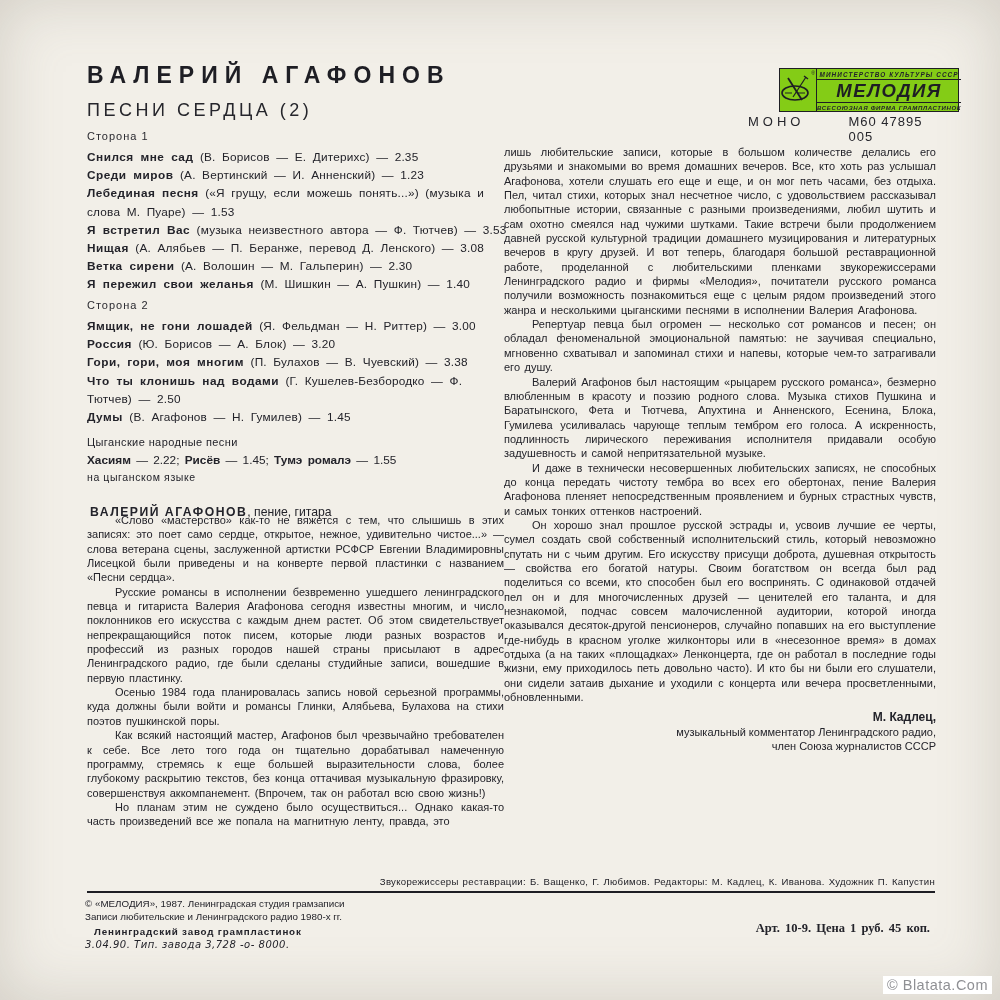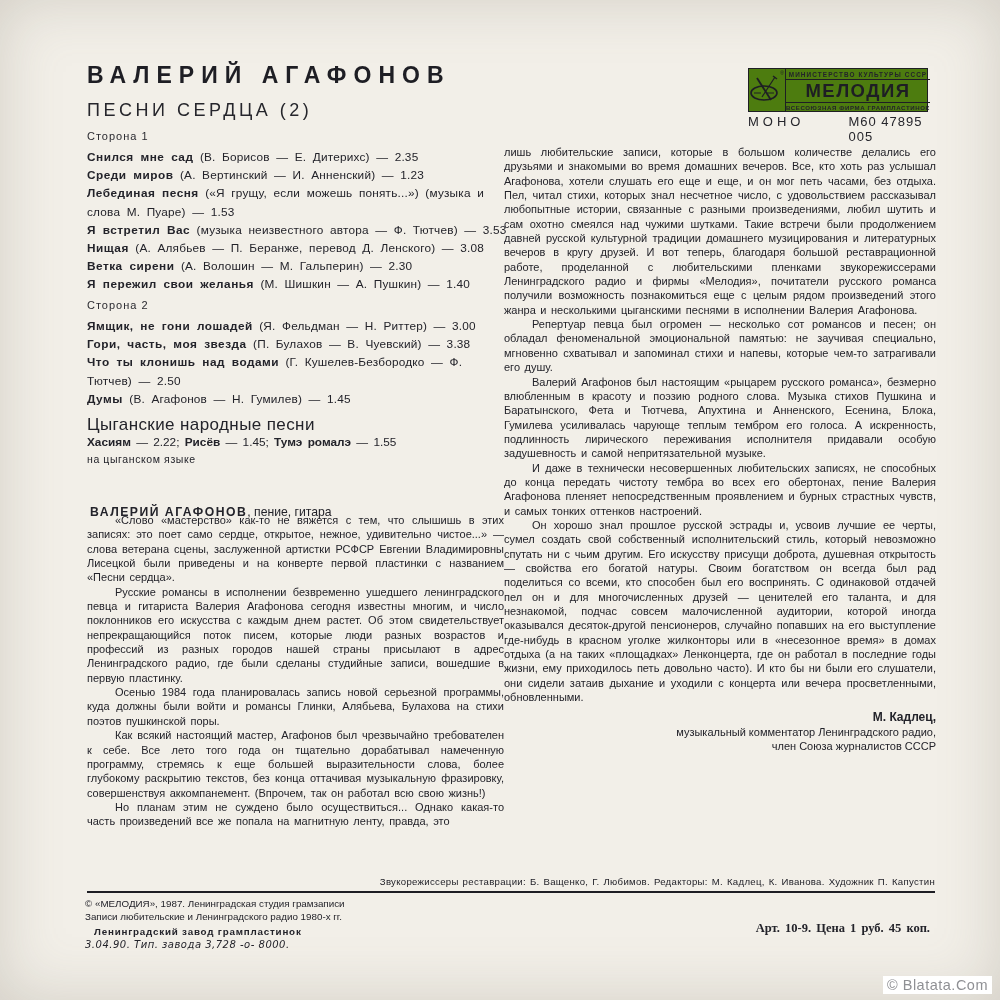--- a/index.html
+++ b/index.html
@@ -21,24 +21,24 @@
     position: absolute; left: 87px; top: 62px;
     font-size: 23px; font-weight: bold; letter-spacing: 7px;
     color: #1e1e24;
   }
   .subtitle {
     position: absolute; left: 87px; top: 100px;
     font-size: 18px; letter-spacing: 3.5px; color: #26262c;
   }
   
   .label-box {
-    position: absolute; left: 748px; top: 68px;
+    position: absolute; left: 779px; top: 68px;
     width: 178px; height: 42px;
     border: 1.6px solid #1e1e24;
-    display: flex; background: #4d7c0f;
+    display: flex; background: #84cc16; font-style: italic;
   }
   .label-emblem {
     width: 50px; border-right: 1.6px solid #1e1e24;
     position: relative; display: flex; align-items: center; justify-content: center;
   }
   .label-reg { position: absolute; top: 1px; right: 1px; font-size: 5px; color: #1e1e24; }
   .label-text { flex: 1; display: flex; flex-direction: column; }
   .label-ministry {
     font-size: 6.4px; letter-spacing: 1.1px; text-align: center;
     padding: 2px 0 1px 0; border-bottom: 1px solid #1e1e24; white-space: nowrap;
@@ -60,21 +60,21 @@
   }
   .mono { font-size: 13px; letter-spacing: 4px; color: #26262c; }
   .catalog { font-size: 13px; letter-spacing: 1px; color: #26262c; }
   
   .tracklist { position: absolute; left: 87px; width: 420px; }
   .side1 { top: 130px; }
   .side2 { top: 299px; }
   .side-heading { font-size: 11px; letter-spacing: 1px; margin-bottom: 6px; color: #2a2a30; }
   .track { font-size: 11.8px; line-height: 18.2px; word-spacing: 3px; letter-spacing: 0.2px; }
   .track b { font-weight: bold; letter-spacing: 0.5px; }
-  .gypsy-heading { font-size: 17px; margin-top: 8px; line-height: 17px; letter-spacing: 0.4px; }
+  .gypsy-heading { font-size: 11px; margin-top: 8px; line-height: 17px; letter-spacing: 0.4px; }
   .gypsy-line { font-size: 11.8px; line-height: 18px; word-spacing: 2px; }
   .gypsy-note { font-size: 10.5px; line-height: 17px; letter-spacing: 0.6px; }
   .performer { position: absolute; left: 90px; top: 477px; font-size: 12.2px; margin-top: 28px; }
   .performer b { letter-spacing: 1.5px; }
   
   .col { position: absolute; font-size: 11px; line-height: 14.35px; text-align: justify; }
   .col p { margin: 0; text-indent: 28px; word-spacing: 1.5px; }
   .col p.noindent { text-indent: 0; }
   .left-col { left: 87px; top: 513px; width: 417px; }
   .right-col { left: 504px; top: 145px; width: 432px; }
@@ -141,21 +141,22 @@
     <div class="track"><b>Лебединая песня</b> <span>(«Я грущу, если можешь понять...») (музыка и слова М. Пуаре) — 1.53</span></div>
     <div class="track"><b>Я встретил Вас</b> <span>(музыка неизвестного автора — Ф. Тютчев) — 3.53</span></div>
     <div class="track"><b>Нищая</b> <span>(А. Алябьев — П. Беранже, перевод Д. Ленского) — 3.08</span></div>
     <div class="track"><b>Ветка сирени</b> <span>(А. Волошин — М. Гальперин) — 2.30</span></div>
     <div class="track"><b>Я пережил свои желанья</b> <span>(М. Шишкин — А. Пушкин) — 1.40</span></div>
   </div>
 
   <div class="tracklist side2">
     <div class="side-heading">Сторона 2</div>
     <div class="track"><b>Ямщик, не гони лошадей</b> <span>(Я. Фельдман — Н. Риттер) — 3.00</span></div>
-    <div class="track"><b>Гори, часть, моя звезда</b> <span>(П. Булахов — В. Чуевский) — 3.38</span></div>
+    <div class="track"><b>Россия</b> <span>(Ю. Борисов — А. Блок) — 3.20</span></div>
+    <div class="track"><b>Гори, гори, моя многим</b> <span>(П. Булахов — В. Чуевский) — 3.38</span></div>
     <div class="track"><b>Что ты клонишь над водами</b> <span>(Г. Кушелев-Безбородко — Ф. Тютчев) — 2.50</span></div>
     <div class="track"><b>Думы</b> <span>(В. Агафонов — Н. Гумилев) — 1.45</span></div>
     <div class="gypsy-heading">Цыганские народные песни</div>
     <div class="gypsy-line"><b>Хасиям</b><span> — 2.22; </span><b>Рисёв</b><span> — 1.45; </span><b>Тумэ ромалэ</b><span> — 1.55</span></div>
     <div class="gypsy-note">на цыганском языке</div>
   </div>
 
   <div class="performer"><b>ВАЛЕРИЙ АГАФОНОВ</b><span>, пение, гитара</span></div>
 
   <div class="col left-col">

